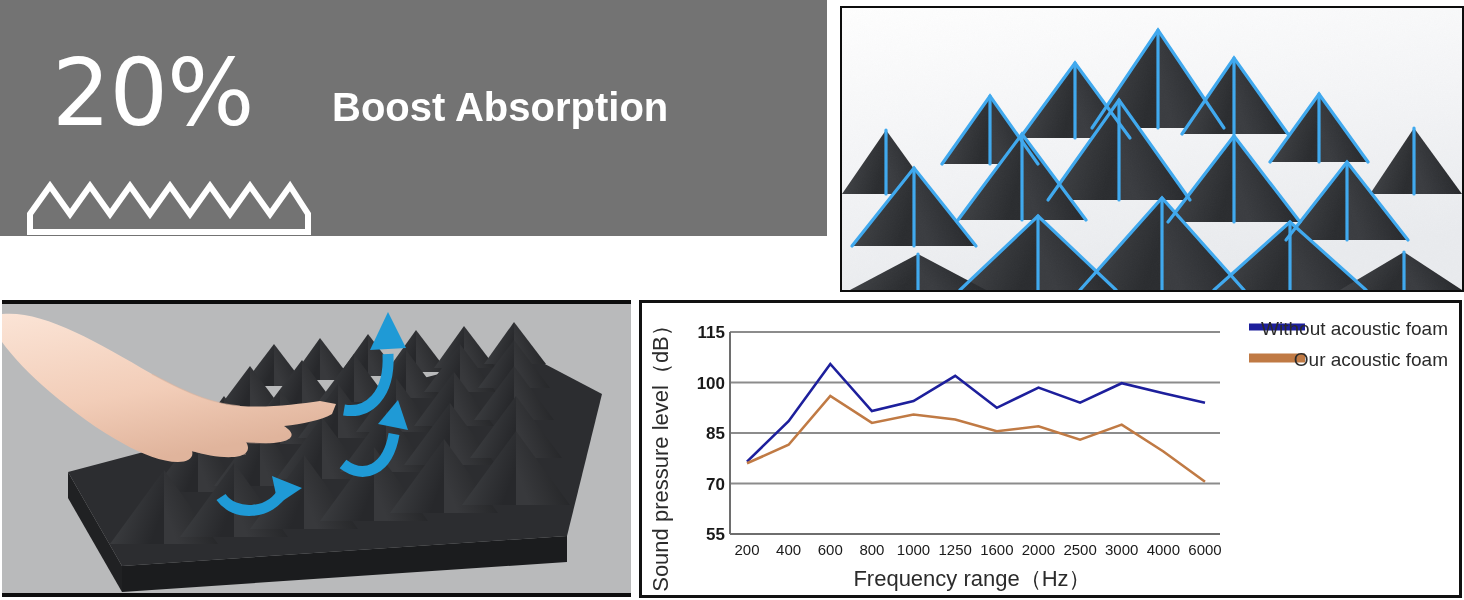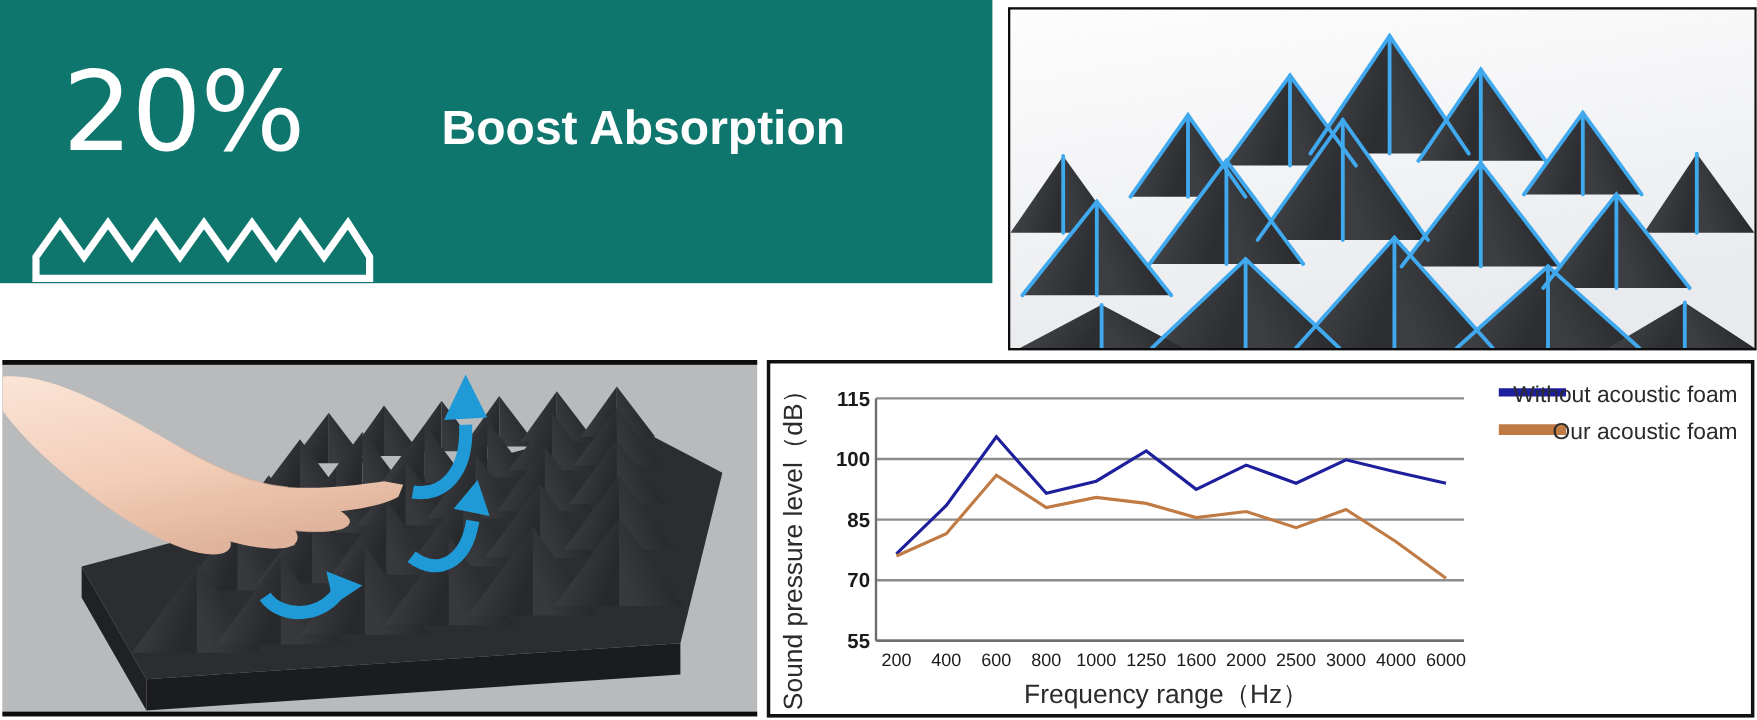--- a/index.html
+++ b/index.html
@@ -7,35 +7,34 @@
     width: 1464px; height: 600px;
     background: #ffffff;
     font-family: "Liberation Sans", sans-serif;
     overflow: hidden;
   }
   .page { position: relative; width: 1464px; height: 600px; background:#fff; }
 
   
   .panel-promo {
     position: absolute; left: 0; top: 0; width: 827px; height: 236px;
-    background: #0f766e; overflow: hidden; text-align: center;
+    background: #737373; overflow: hidden; text-align: center;
   }
   .promo-inner { position:absolute; left:0; top:0; right:0; bottom:0; }
   .promo-pct {
     position: absolute; left: 52px; top: 48px;
     color: #ffffff; font-size: 92px; line-height: 92px;
     font-weight: 400; letter-spacing: -1px;
     font-family: "DejaVu Sans", sans-serif;
   }
   .promo-icon { position: absolute; left: 24px; top: 176px; width: 290px; height: 62px; }
   .promo-title {
     position: absolute; left: 332px; top: 84px;
     color: #ffffff; font-size: 40px; line-height: 46px; font-weight: 600;
     letter-spacing: 0px;
-    margin-left: 36px;
   }
   .promo-desc {
     position: absolute; left: 332px; top: 148px; width: 480px;
     color: #f2f2f2; font-size: 23px; line-height: 29px; font-weight: 400;
   }
 
   
   .panel-foam-closeup {
     position: absolute; left: 840px; top: 6px; width: 624px; height: 286px;
     background: linear-gradient(170deg,#fdfdfd 0%, #f4f4f6 40%, #eceef1 100%);

